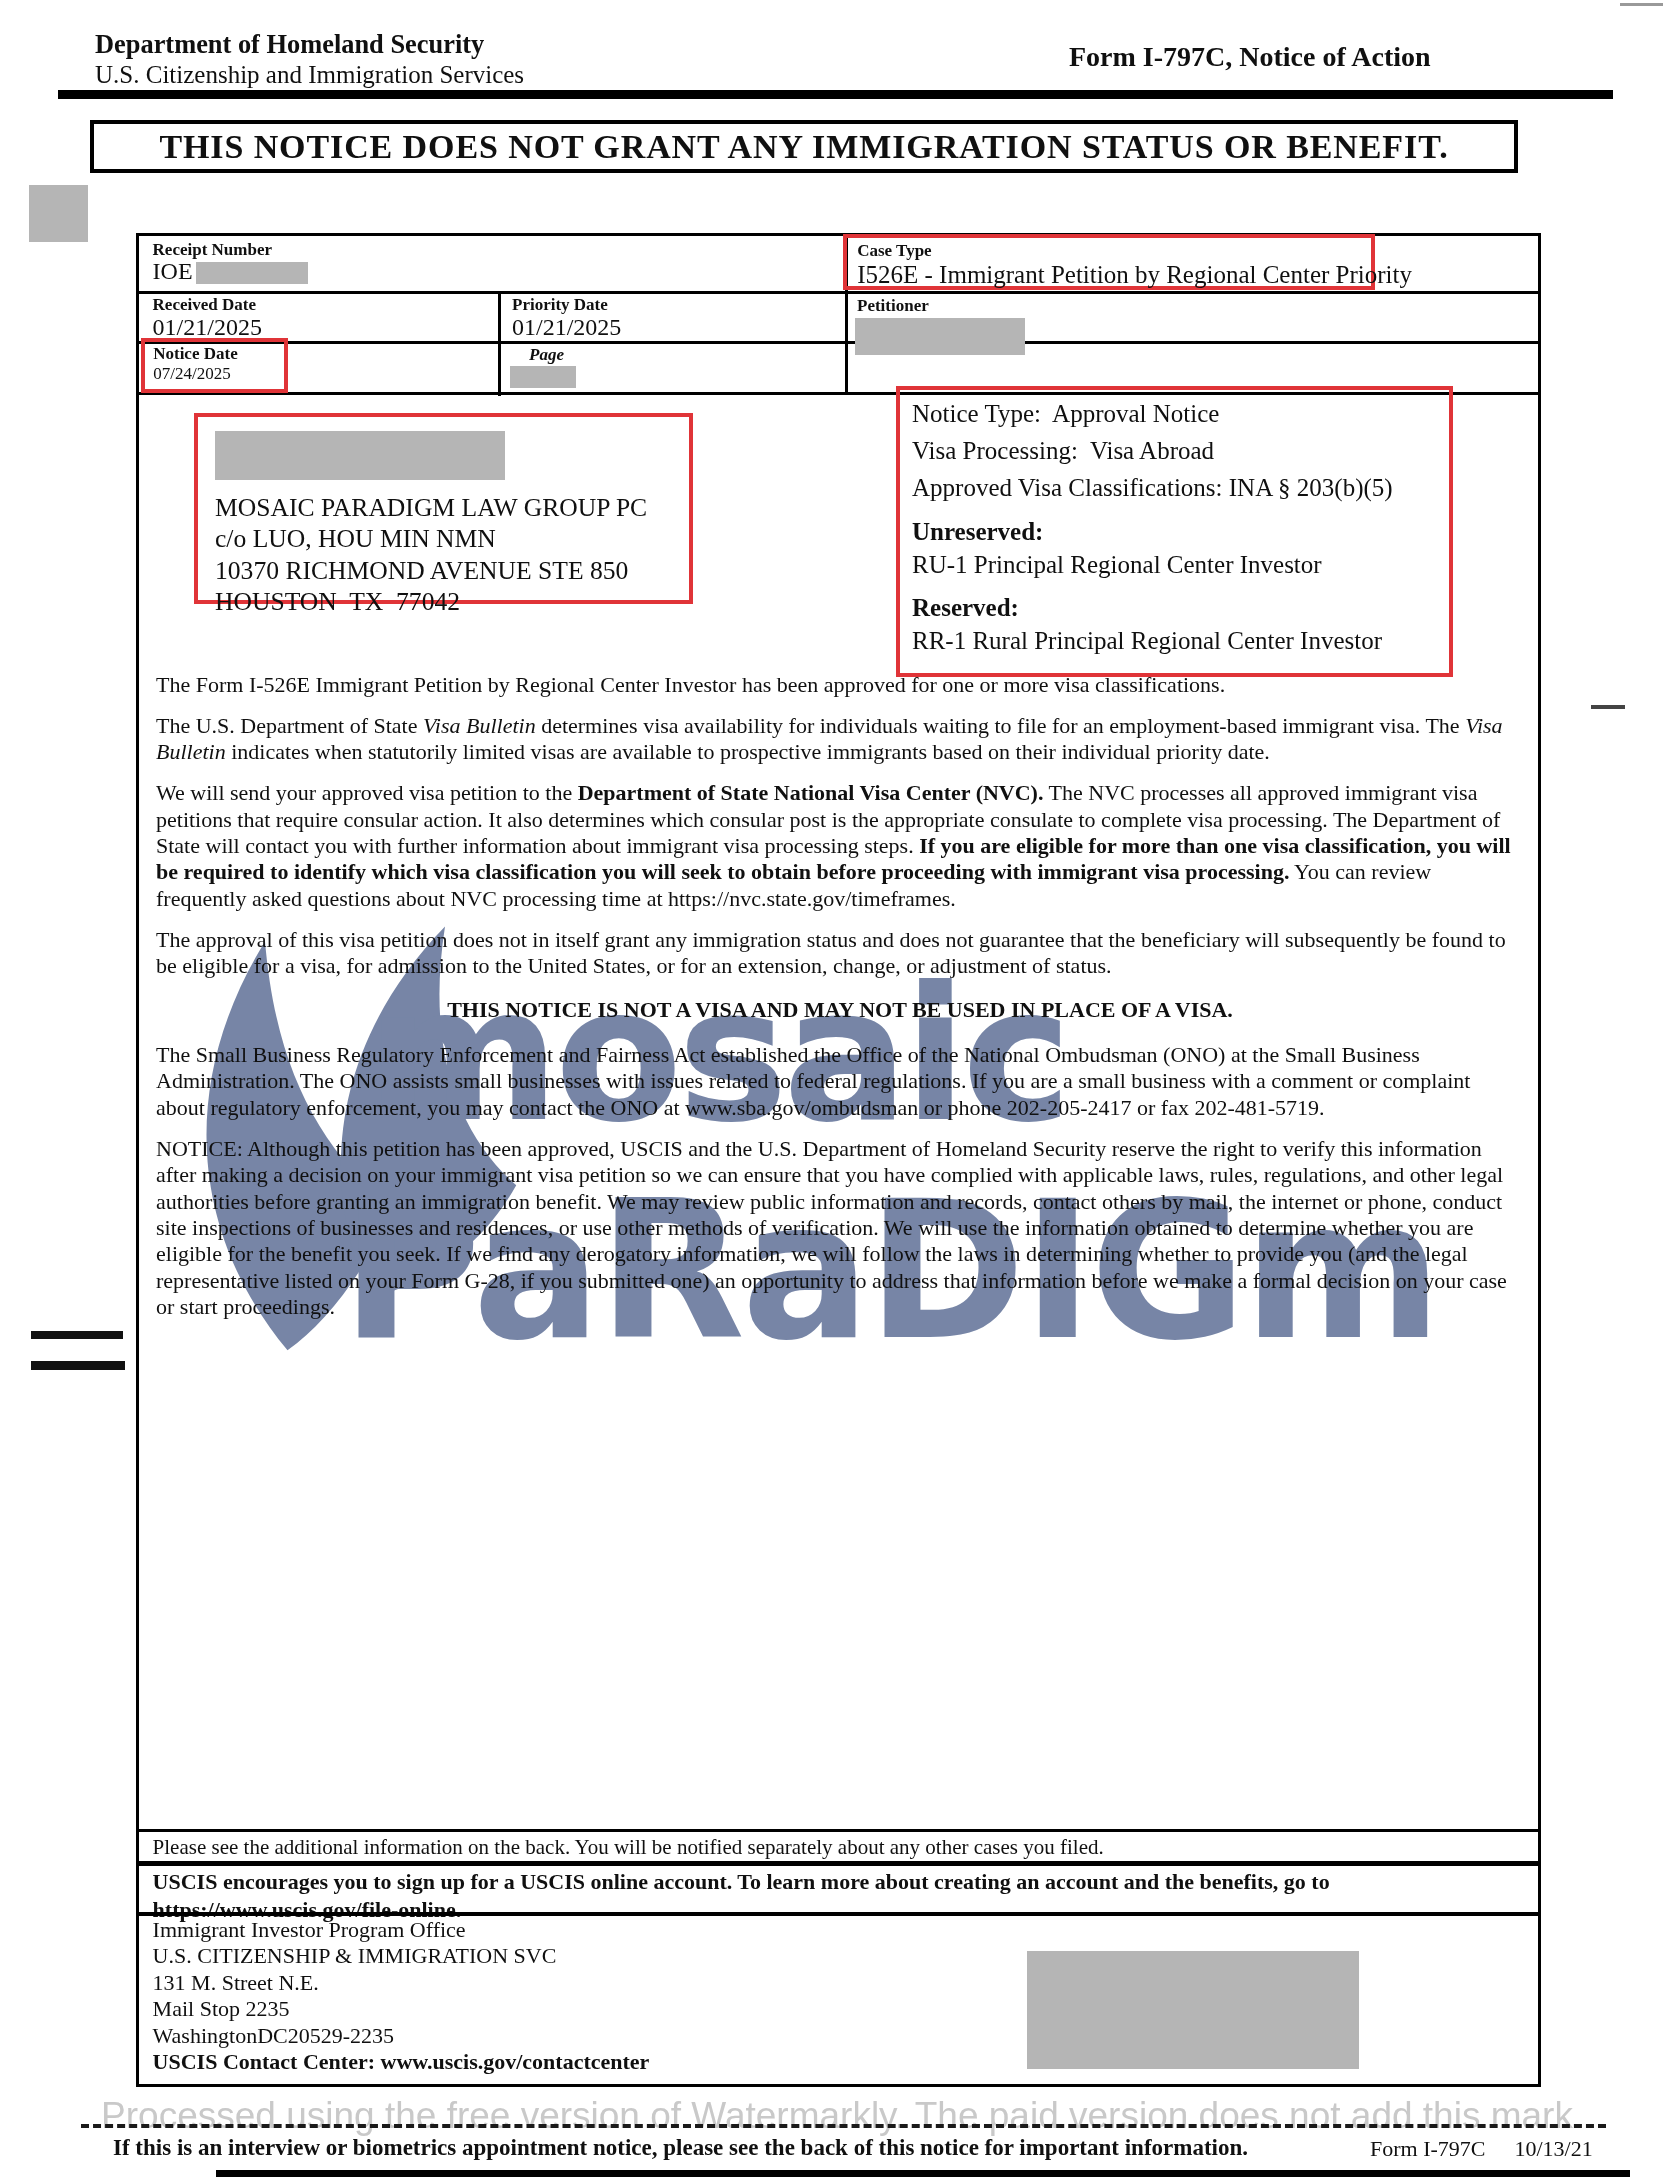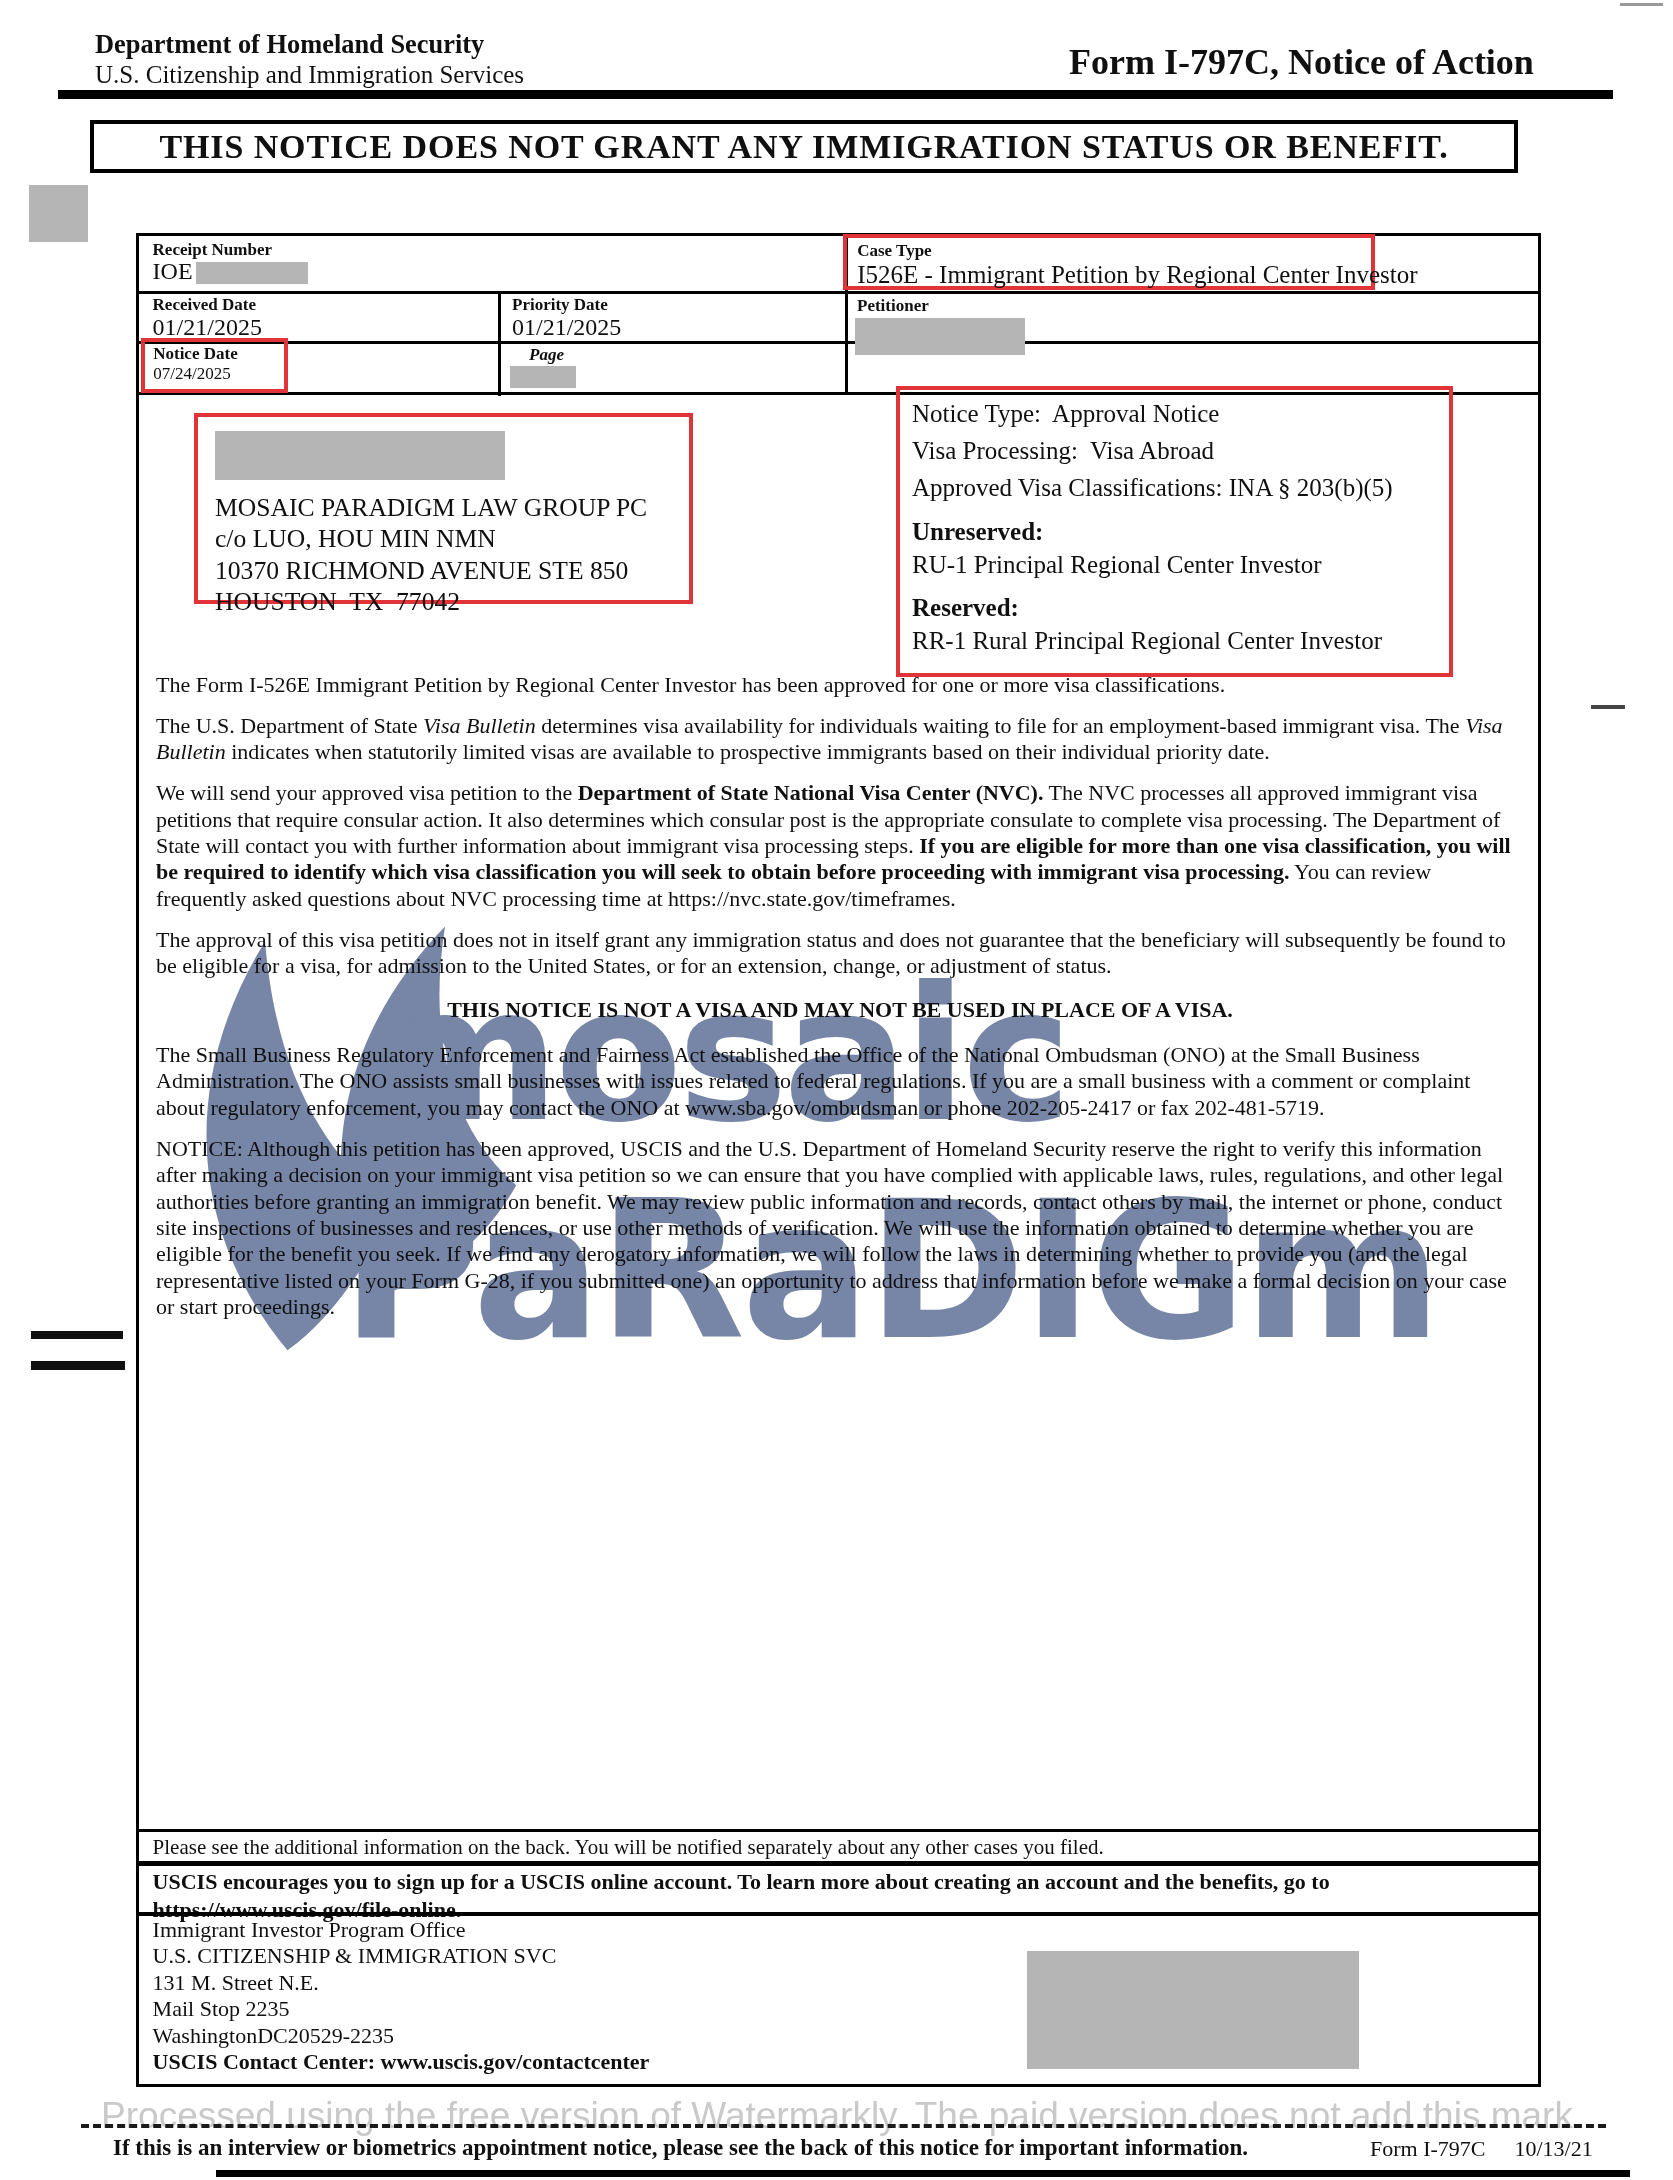--- a/index.html
+++ b/index.html
@@ -4,21 +4,21 @@
 <style>
   html,body{margin:0;padding:0;}
   body{
     width:1674px;height:2181px;position:relative;background:#ffffff;
     font-family:"Liberation Serif",serif;color:#101010;overflow:hidden;
   }
   .abs{position:absolute;}
   
   .hdr-agency{left:95px;top:29px;font-size:26.4px;font-weight:bold;}
   .hdr-sub{left:95px;top:61px;font-size:25px;}
-  .hdr-form{left:1069px;top:41px;font-size:36px;font-weight:bold;}
+  .hdr-form{left:1069px;top:41px;font-size:28px;font-weight:bold;}
   .hdr-rule{left:58px;top:90px;width:1555px;height:8.5px;background:#000;}
   
   .banner{left:90px;top:120px;width:1428px;height:53px;border:4.3px solid #000;
           box-sizing:border-box;display:flex;align-items:center;justify-content:center;
           font-size:34px;font-weight:bold;letter-spacing:0.9px;background:transparent;z-index:2;}
   .gray-sq{left:29px;top:185px;width:59px;height:57px;background:var(--redaction-gray);}
   
   .frame{left:136px;top:233px;width:1405px;height:1854px;border:3.4px solid #000;
          box-sizing:border-box;z-index:2;background:transparent;}
   .hline{position:absolute;left:0;right:0;height:3.4px;background:#000;}
@@ -89,21 +89,21 @@
   <div class="vline" style="left:706px;top:0;height:159px;"></div>
   <div class="vline" style="left:359px;top:55px;height:105px;"></div>
 
   <div class="lbl" style="left:13.6px;top:4.3px;">Receipt Number</div>
   <div class="val" style="left:13.6px;top:22px;">
     <span>IOE</span><span class="inline-redact" style="width:112px;height:22px;margin-left:3.4px;"></span>
   </div>
 
   <div class="redbox" style="left:704px;top:-1.7px;width:532px;height:56px;">
     <div style="padding:2.6px 0 0 10.2px;font-size:17px;font-weight:bold;">Case Type</div>
-    <div style="padding:0 0 0 10.2px;font-size:25px;white-space:nowrap;">I526E - Immigrant Petition by Regional Center Investor</div>
+    <div style="padding:0 0 0 10.2px;font-size:25px;white-space:nowrap;">I526E - Immigrant Petition by Regional Center Priority</div>
   </div>
 
   <div class="lbl" style="left:718px;top:60px;">Petitioner</div>
   <div class="redact" style="left:716px;top:82px;width:170px;height:37px;"></div>
 
   <div class="lbl" style="left:13.6px;top:59px;">Received Date</div>
   <div class="val" style="left:13.6px;top:78px;">01/21/2025</div>
   <div class="lbl" style="left:373px;top:59px;">Priority Date</div>
   <div class="val" style="left:373px;top:78px;">01/21/2025</div>
 

